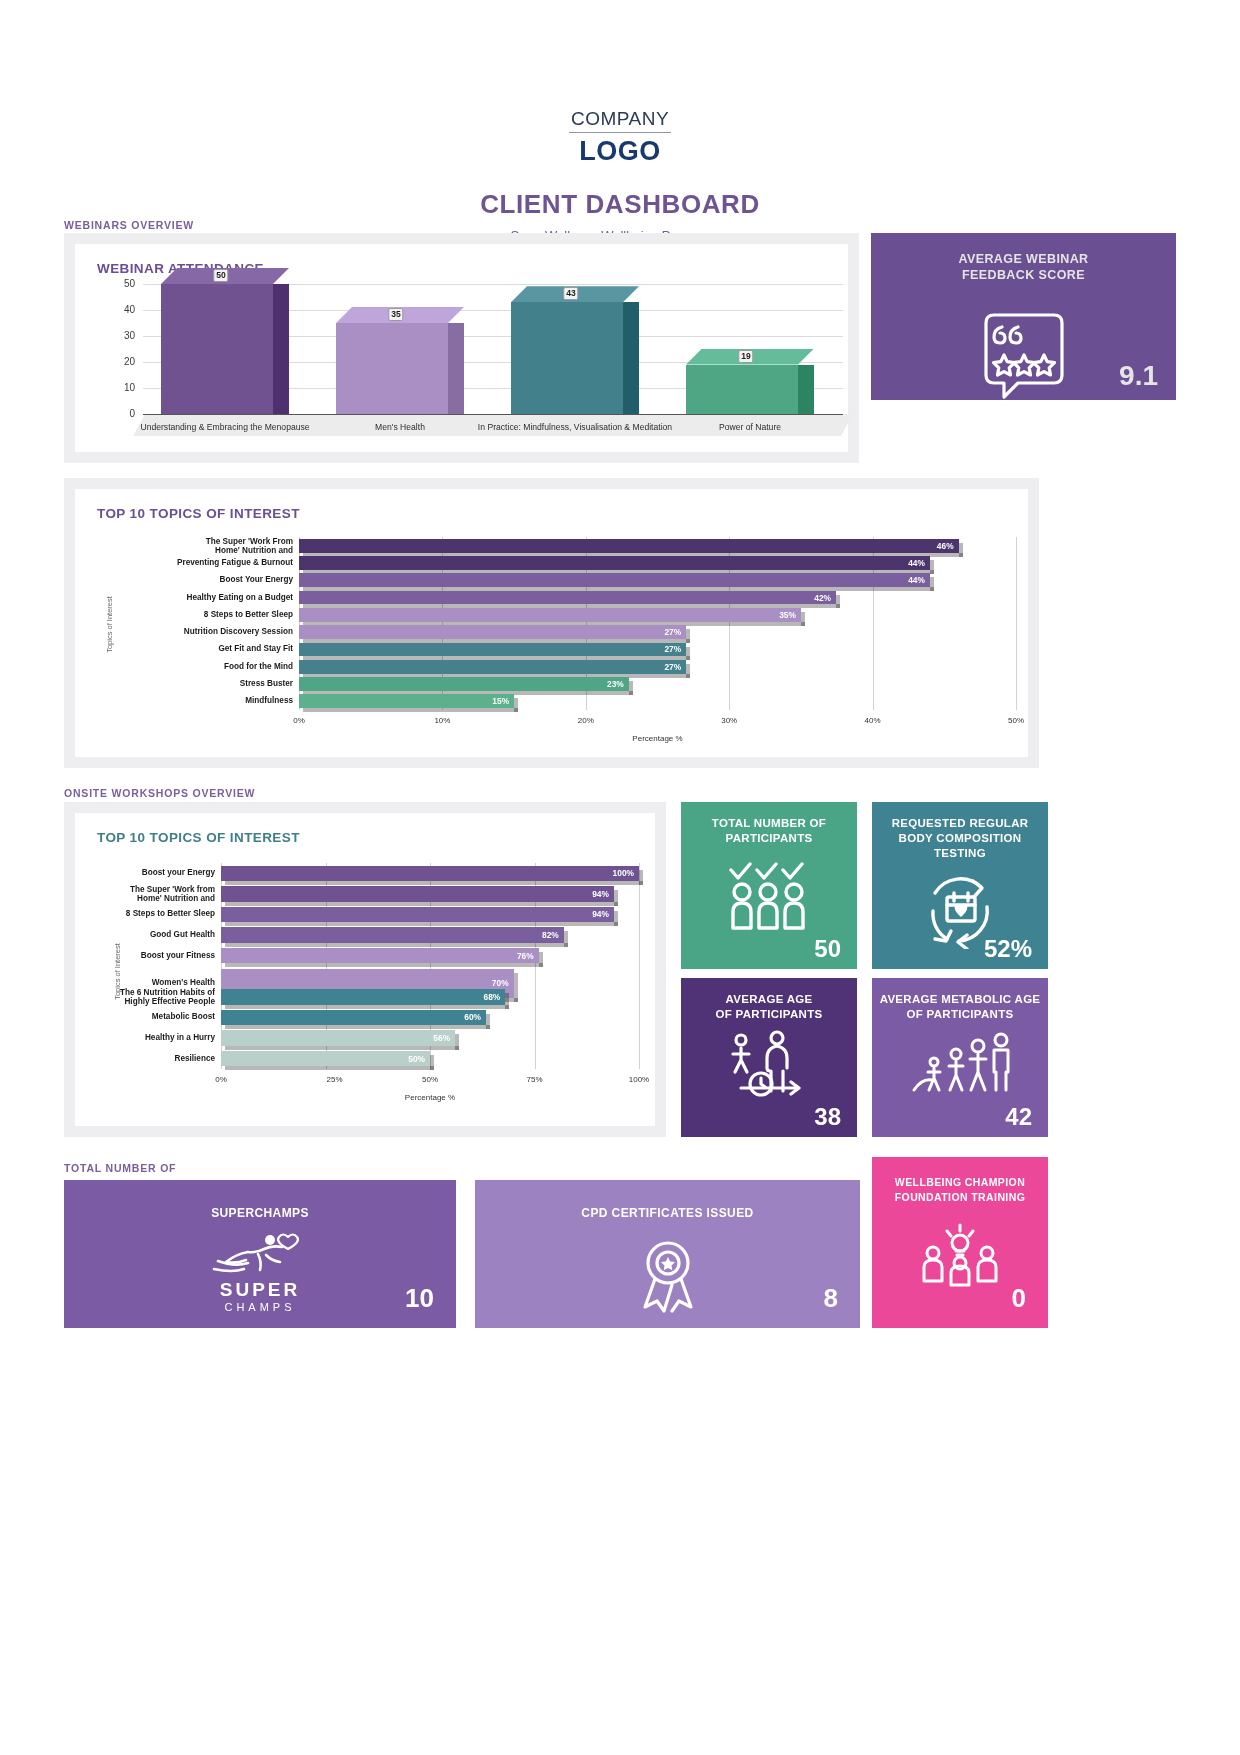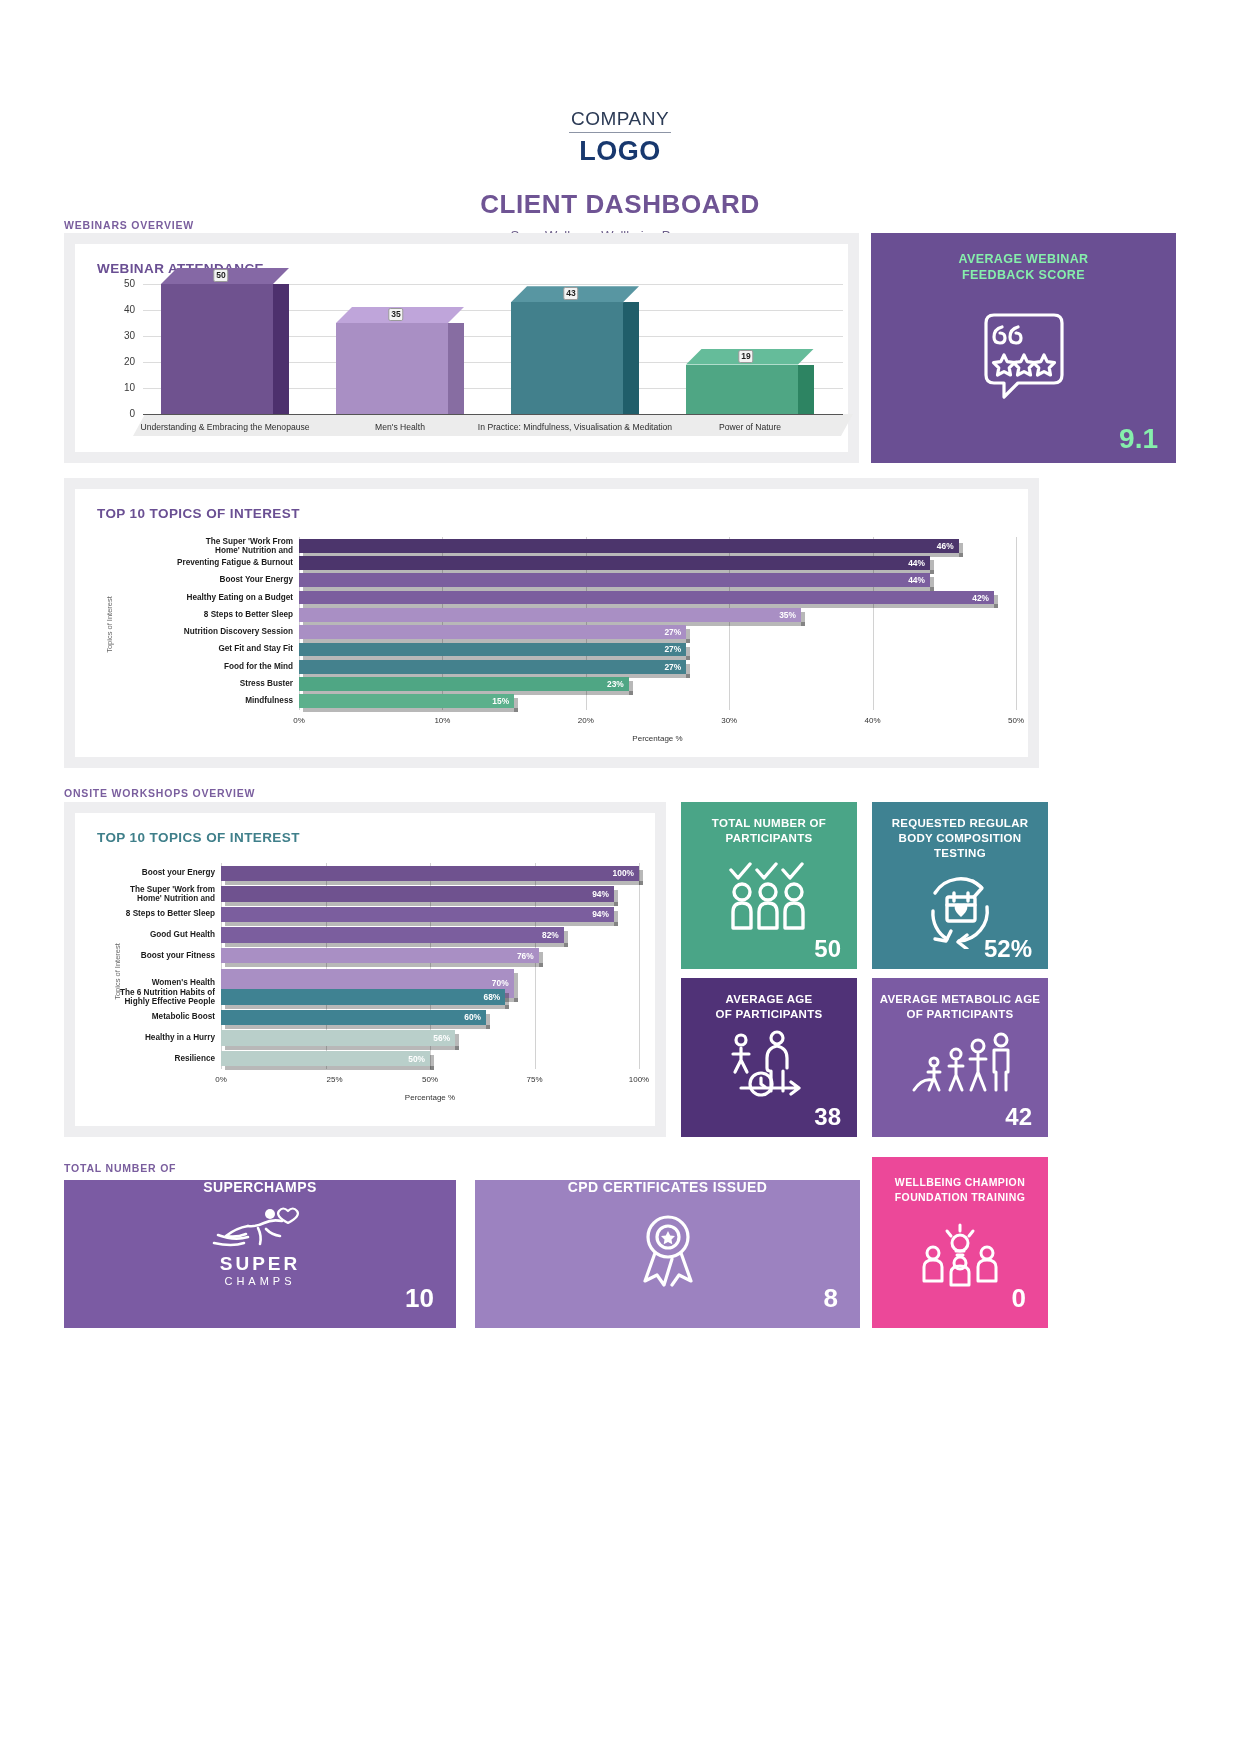--- a/index.html
+++ b/index.html
@@ -73,22 +73,22 @@
     padding:0 2px; line-height:11px;
   }
   .col-xlabels { position:absolute; left:68px; top:138px; width:700px; }
   .col-xlabels span {
     position:absolute; font-size:8.6px; color:#2d2d2d; text-align:center;
     transform:translateX(-50%); white-space:nowrap;
   }
 
   
   #feedback-card {
-    position:absolute; left:871px; top:233px; width:305px; height:230px;
-    background:#6a4f93; color:#86efac;
+    position:absolute; left:871px; top:233px; width:305px; height:167px;
+    background:#6a4f93; color:#e5e5e5;
   }
   .kpi-head {
     text-align:center; font-size:12.5px; font-weight:bold; letter-spacing:0.4px;
     padding-top:18px; line-height:16px;
   }
   .kpi-num {
     position:absolute; right:18px; bottom:8px; font-size:28px; font-weight:bold;
   }
   .kpi-icon { display:flex; justify-content:center; align-items:center; margin-top:14px; }
 
@@ -142,22 +142,22 @@
   .kpi-card { position:absolute; color:#fff; }
   .kpi-head2 {
     text-align:center; font-size:11.5px; font-weight:bold; letter-spacing:0.3px;
     padding-top:14px; line-height:15px;
   }
   .kpi-num2 { position:absolute; right:16px; bottom:6px; font-size:24px; font-weight:bold; }
 
   
   .bottom-card { position:absolute; color:#fff; }
   .bot-head {
-    text-align:center; font-size:14px; font-weight:bold; letter-spacing:0.4px;
-    line-height:15px;
+    text-align:center; font-size:12px; font-weight:bold; letter-spacing:0.4px;
+    padding-top:26px; line-height:15px;
   }
   .bot-num { position:absolute; right:22px; bottom:14px; font-size:26px; font-weight:bold; }
   .bot-icon { display:flex; justify-content:center; align-items:center; margin-top:18px; }
   .sc-text { text-align:center; color:#fff; margin-top:2px; }
   .sc-big { font-size:19px; font-weight:bold; letter-spacing:3px; }
   .sc-small { font-size:11px; letter-spacing:4px; }
 </style>
 </head>
 <body>
 
@@ -287,21 +287,21 @@
             <div class="hb-label">Boost Your Energy</div>
             <div class="hb-bar" style="width:630.96px;">
               <div class="shadow"></div>
               <div class="rcap"></div>
               <div class="face" style="background:#7b5e9e;"></div>
               <div class="hb-val">44%</div>
             </div>
           </div>
           <div class="hb-row" style="position: absolute; left: 224px; top: 65.65px; height: 13.8px; width: 717px;">
             <div class="hb-label">Healthy Eating on a Budget</div>
-            <div class="hb-bar" style="width:695px;border-radius:6px;">
+            <div class="hb-bar" style="width:537px;border-radius:6px;">
               <div class="shadow"></div>
               <div class="rcap"></div>
               <div class="face" style="background:#7b5e9e;"></div>
               <div class="hb-val">42%</div>
             </div>
           </div>
           <div class="hb-row" style="position: absolute; left: 224px; top: 82.95px; height: 13.8px; width: 717px;">
             <div class="hb-label">8 Steps to Better Sleep</div>
             <div class="hb-bar" style="width:501.9px;">
               <div class="shadow"></div>

